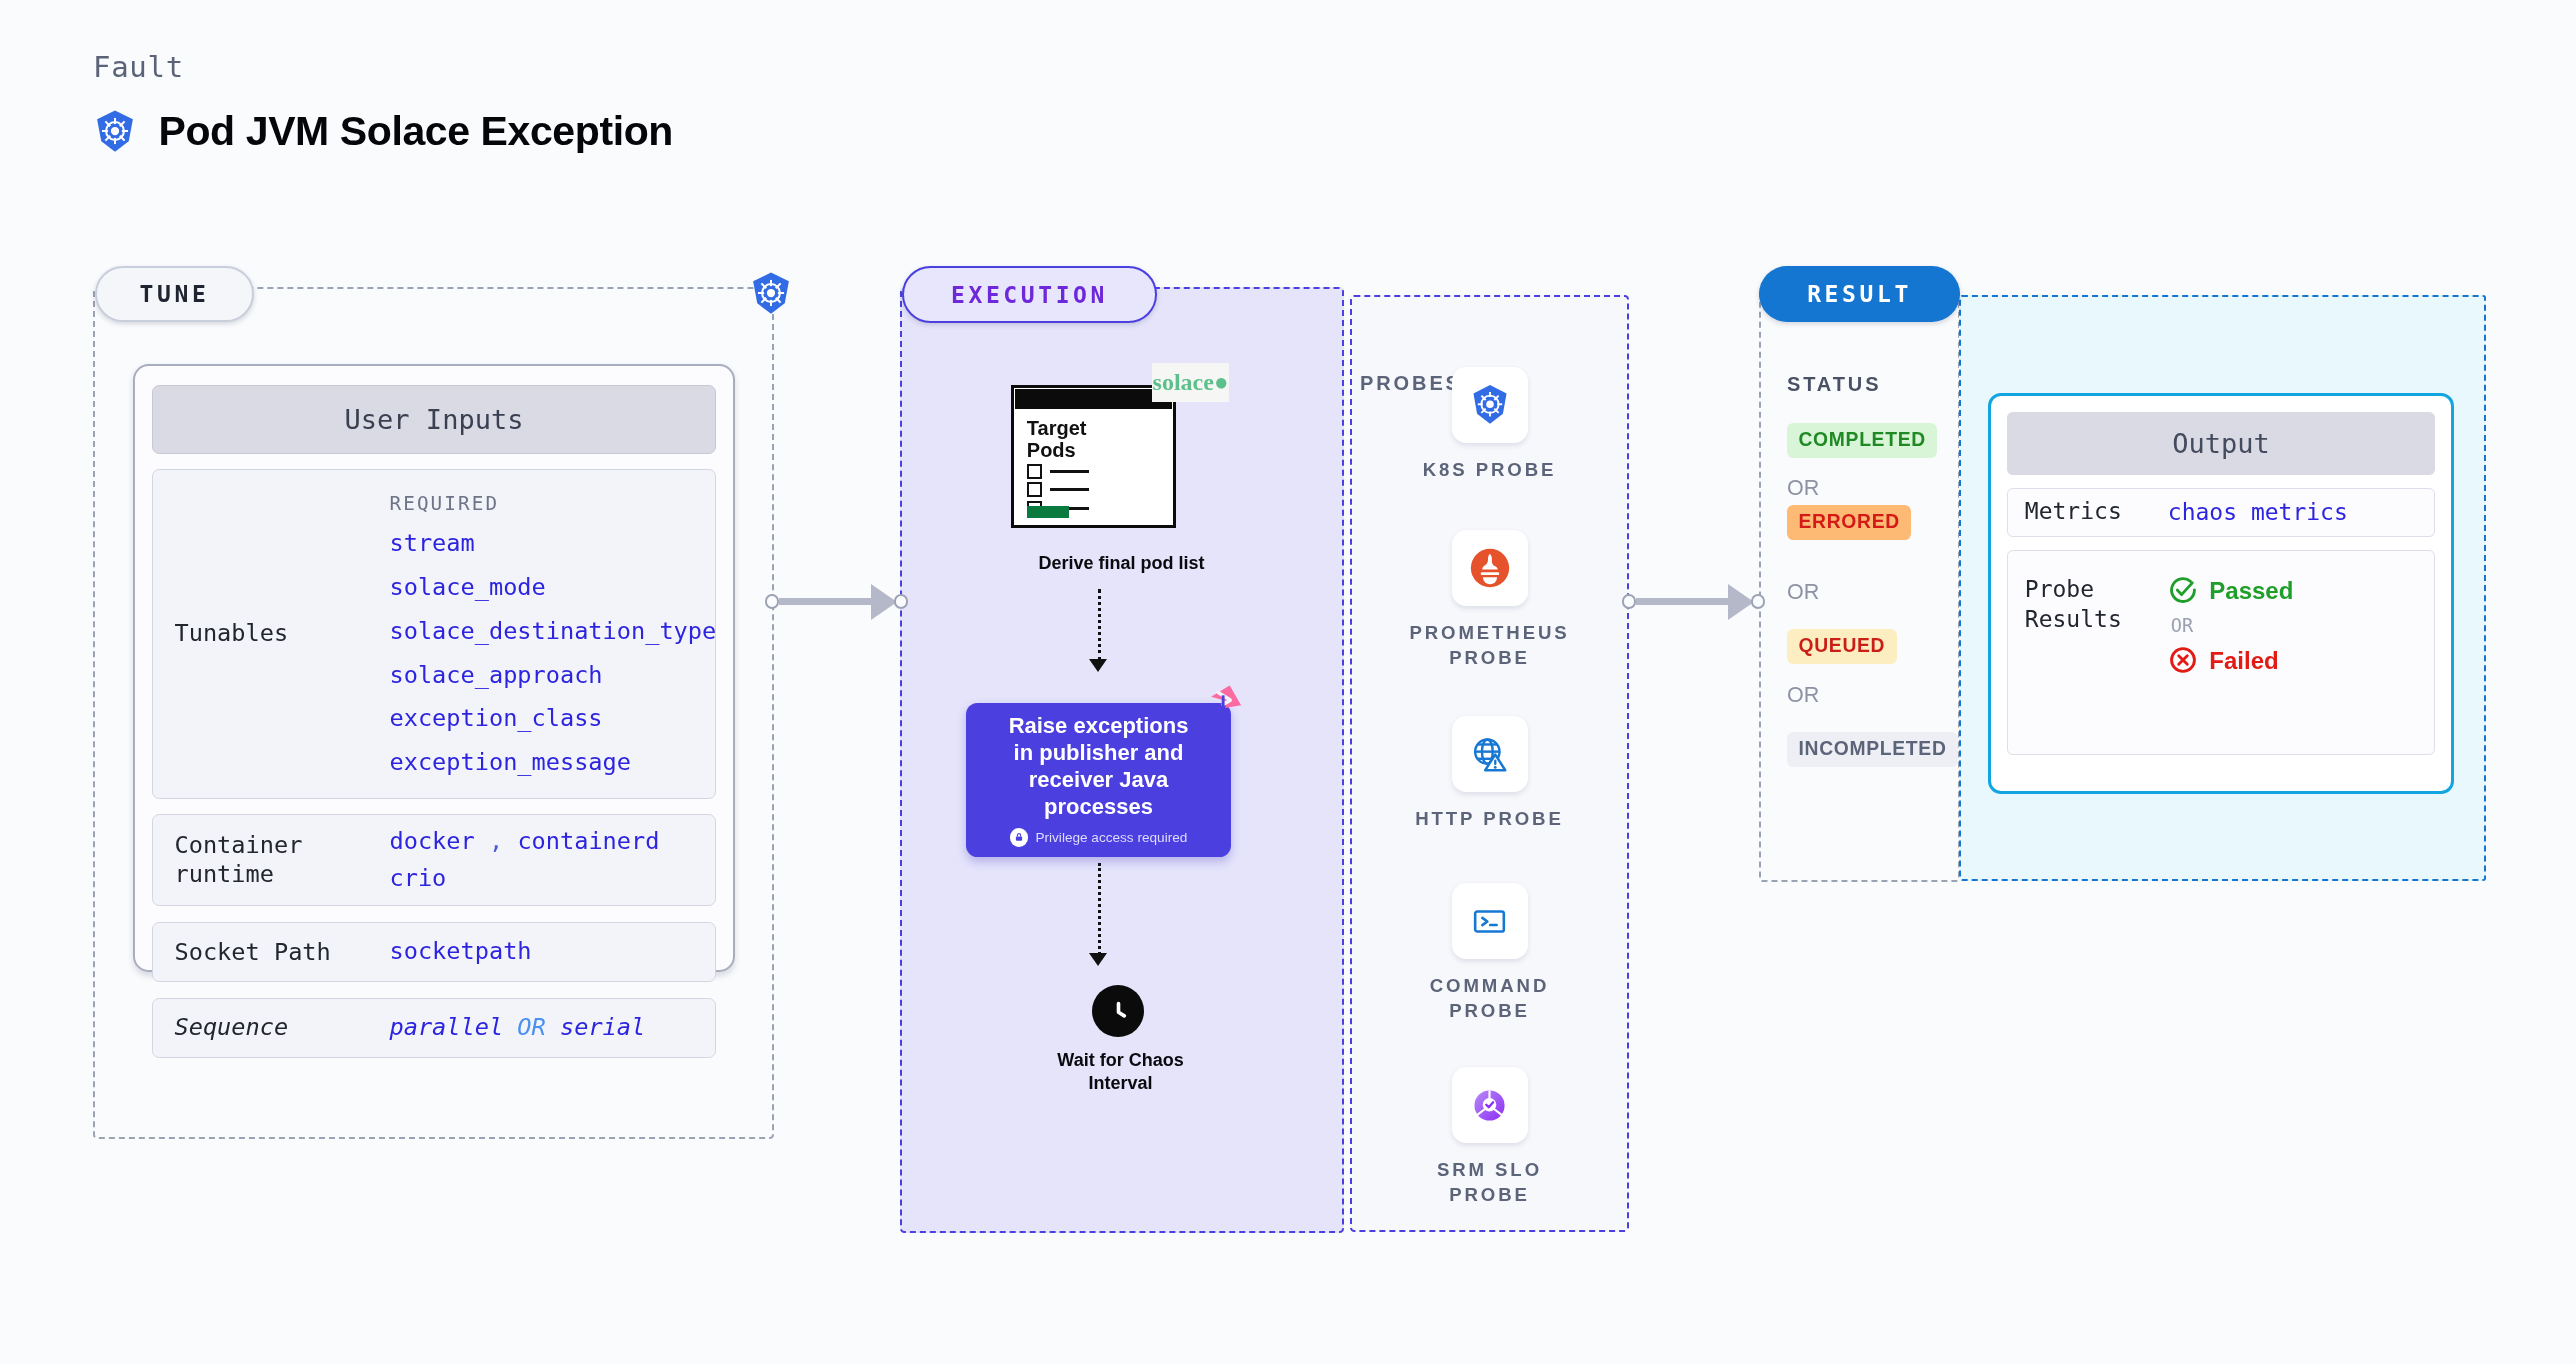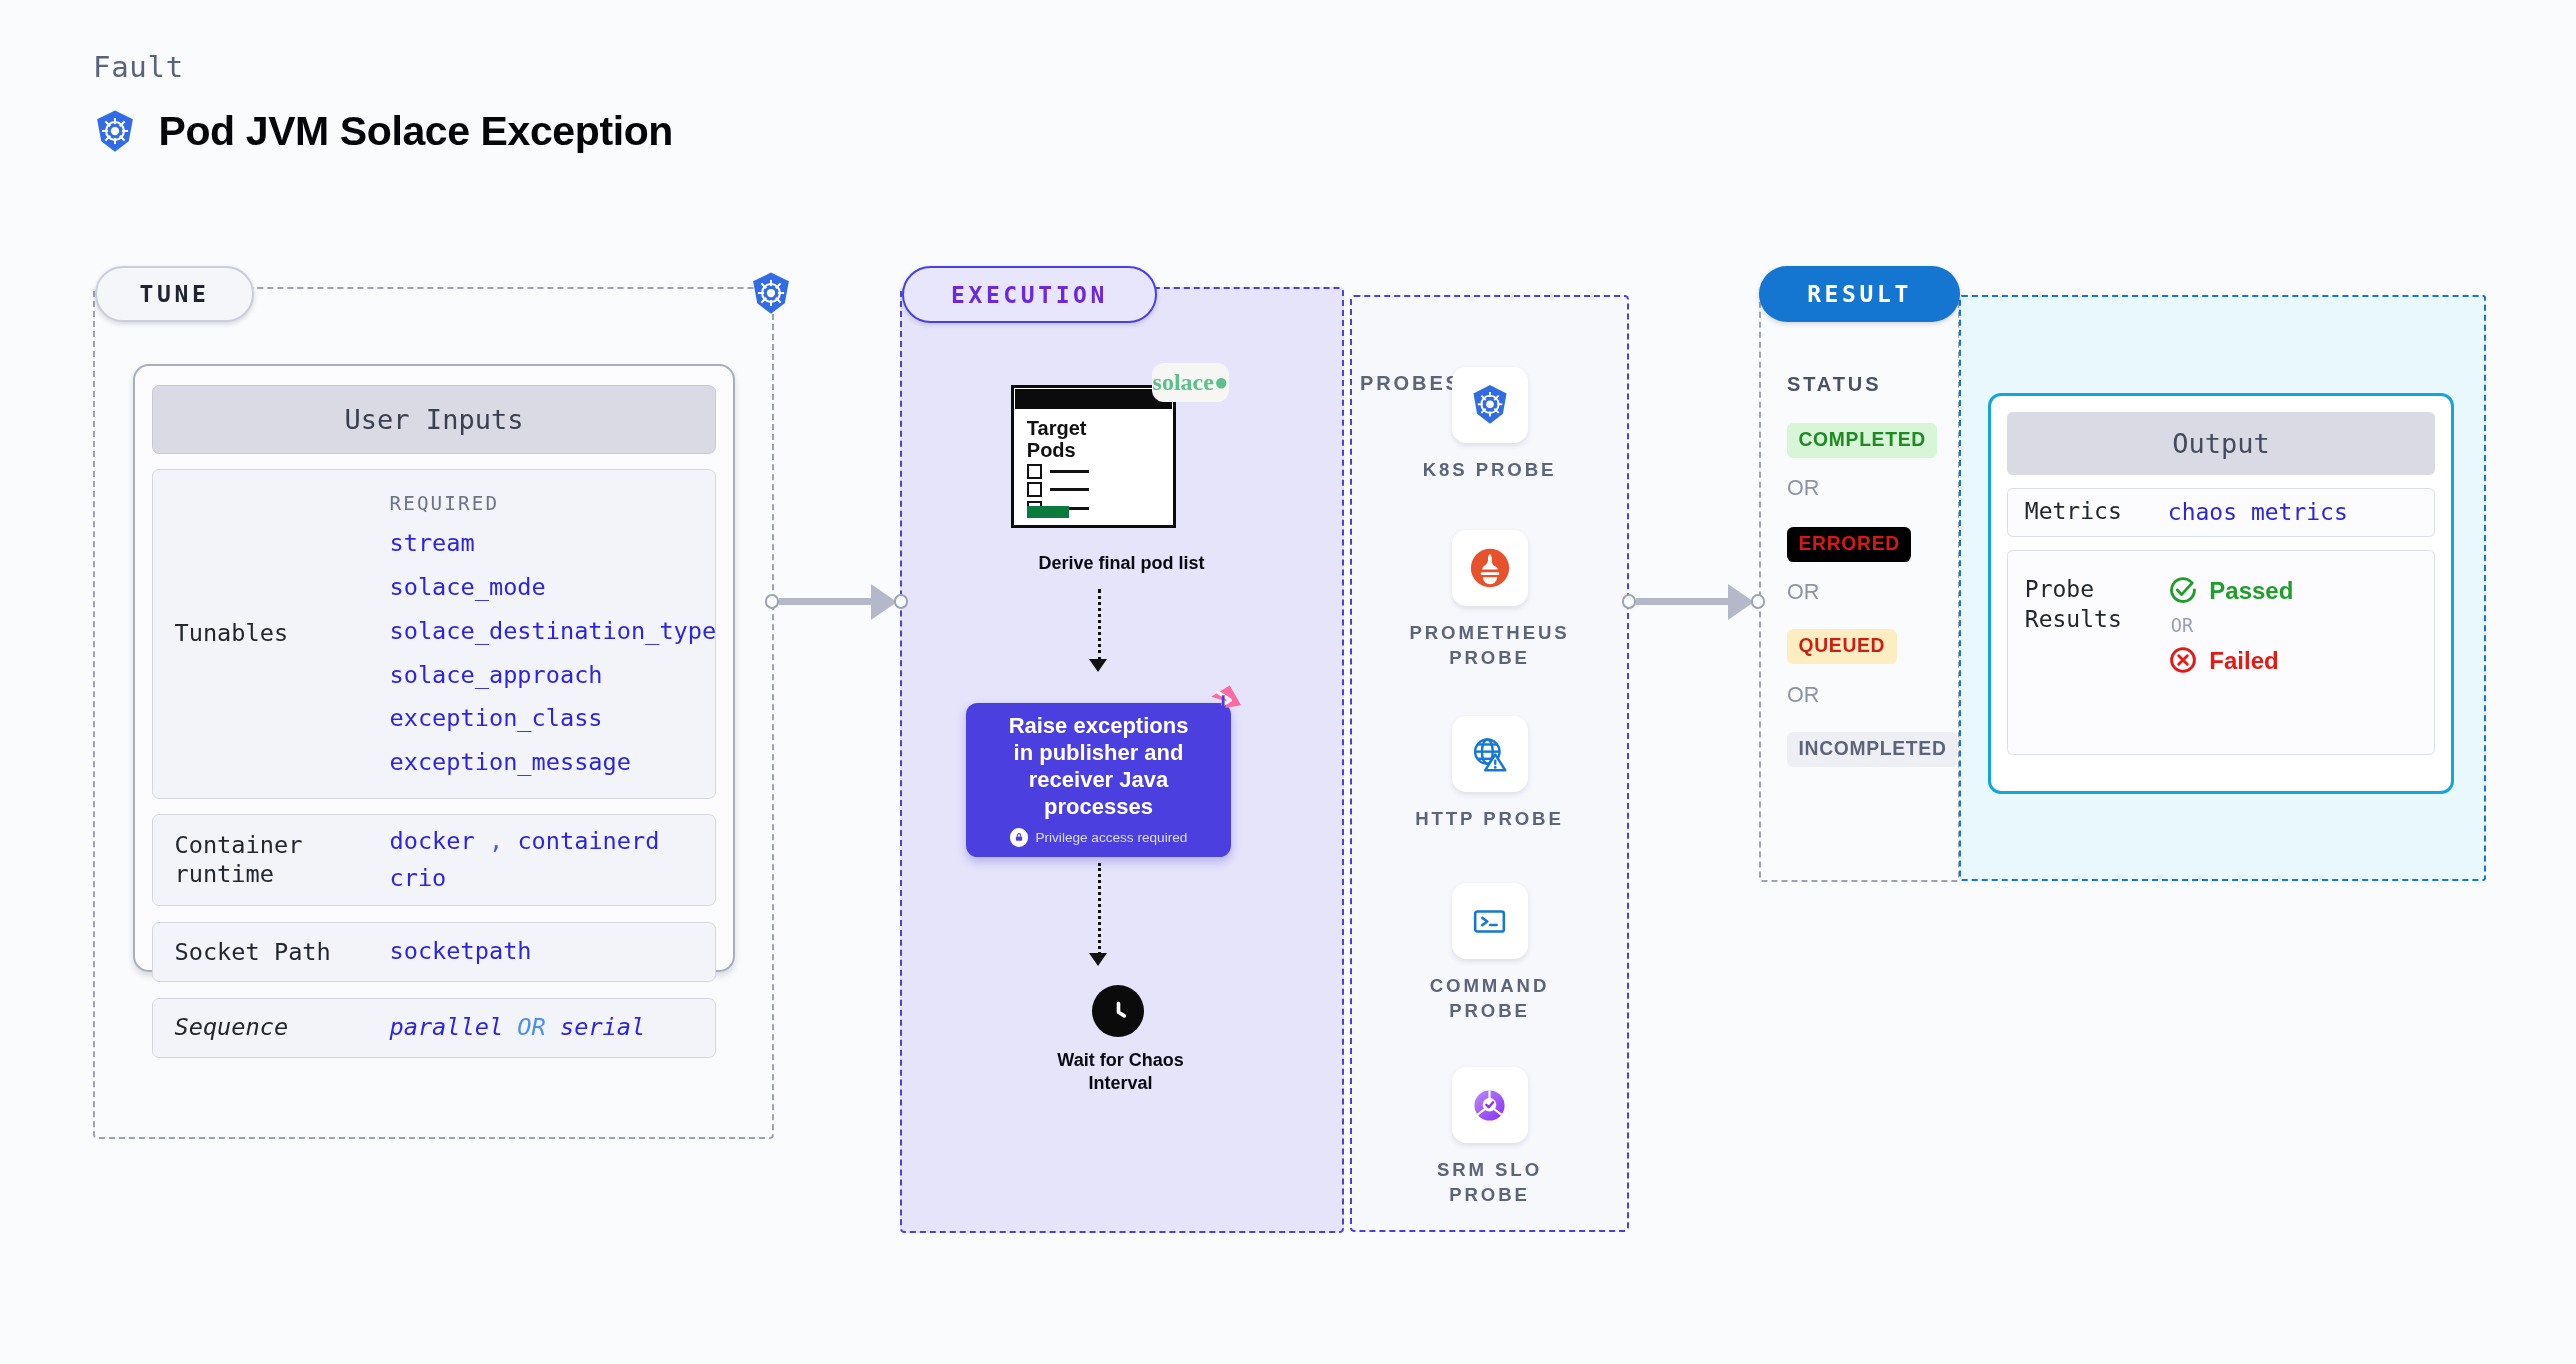--- a/index.html
+++ b/index.html
@@ -119,21 +119,21 @@
   #pods-card .ttl {
     position:absolute; left:15.8px; top:32px; font-size:20px; font-weight:bold;
     color:#111; line-height:1.12; font-family:"Liberation Sans", sans-serif;
   }
   .pods-line { position:absolute; left:15.8px; display:flex; align-items:center; gap:8.6px; }
   .pods-cb { width:15px; height:15px; border:2.9px solid #111; }
   .pods-dash { width:39px; height:2.9px; background:#111; }
   #pods-green { position:absolute; left:15.8px; top:121px; width:42px; height:12px; background:#0b7a3e; }
   #solace-logo {
     position:absolute; left:1152px; top:363px; width:77px; height:39px;
-    background:#f6f7f5; display:flex; align-items:center; justify-content:center; z-index:13;border-radius:12px;
+    background:#f6f7f5; display:flex; align-items:center; justify-content:center; z-index:13;
   }
   #solace-logo span {
     font-family:"Liberation Serif", serif; font-weight:bold; font-size:24px; color:#5dc08c;
   }
   .node-cap {
     position:absolute; text-align:center; font-size:18px; font-weight:bold;
     color:#0a0b0e; line-height:1.25; z-index:12;
   }
   .vdash { position:absolute; width:0; border-left:3.6px dotted #111; z-index:11; }
   .vtri {
@@ -488,21 +488,21 @@
   <span class="dot"></span>
 </div>
 
 <div class="dashbox" id="result-status-box"></div>
 <div class="dashbox" id="result-cyan-box"></div>
 <div class="pill" id="result-pill">RESULT</div>
 <div id="status-label">STATUS</div>
 
 <div class="badge" style="top:423px; background:#d9f5d8; color:#1f8a24;">COMPLETED</div>
 <div class="or-s" style="top:476px;">OR</div>
-<div class="badge" style="top:527px; background:#000000; color:#d41a16;">ERRORED</div>
+<div class="badge" style="top:505px; background:#fdba74; color:#d41a16;">ERRORED</div>
 <div class="or-s" style="top:580px;">OR</div>
 <div class="badge" style="top:629px; background:#fdeec2; color:#c91f16;">QUEUED</div>
 <div class="or-s" style="top:683px;">OR</div>
 <div class="badge" style="top:732px; background:#eeeff5; color:#5c6479;">INCOMPLETED</div>
 
 <div id="output-card">
   <div id="output-head">Output</div>
 
   <div class="out-row" style="height:49px;">
     <div class="out-key">Metrics</div>

